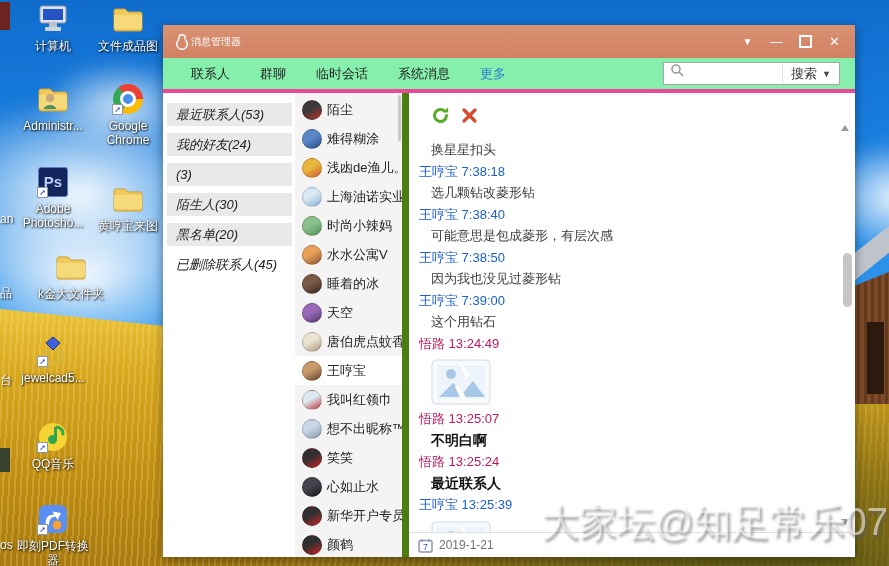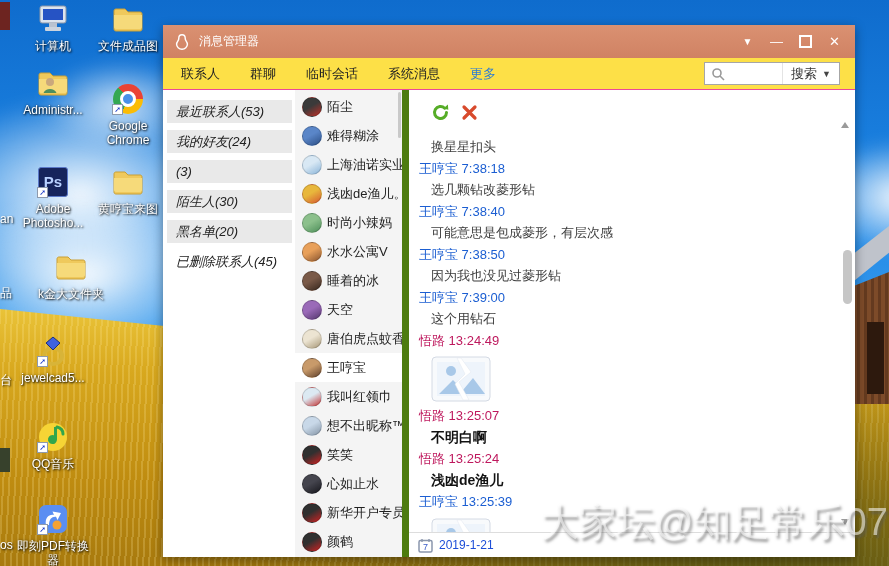--- a/index.html
+++ b/index.html
@@ -48,33 +48,33 @@
   .partial-label{position:absolute;left:0;font-size:12px;color:#fff;
     text-shadow:1px 1px 2px rgba(0,0,0,.9);}
   .stub{position:absolute;left:0;width:10px;}
 
   
   .window{position:absolute;left:163px;top:25px;width:692px;height:532px;background:#fff;
     box-shadow:0 3px 10px rgba(0,0,0,.4);display:flex;flex-direction:column;}
   .titlebar{height:33px;flex:0 0 33px;background:linear-gradient(180deg,#da9172,#d08263);
     display:flex;align-items:center;position:relative;}
   .app-icon{margin-left:10px;width:18px;height:18px;}
-  .win-title{color:#fff;font-size:12px;margin-left:8px;}
+  .win-title{color:#fff;font-size:10px;}
   .controls{position:absolute;right:6px;top:0;height:33px;display:flex;align-items:center;}
   .ctrl{width:29px;height:33px;color:#fff;display:flex;align-items:center;justify-content:center;
     font-size:13px;cursor:default;}
   .ctrl.drop{font-size:10px;}
   .ctrl.maxi span{display:block;width:9px;height:9px;border:2px solid #fff;}
 
-  .tabbar{height:31px;flex:0 0 31px;background:#fde047;border-bottom:1px solid #ec4899;
-    display:flex;align-items:center;padding-left:18px;gap:30px;position:relative;}
+  .tabbar{height:31px;flex:0 0 31px;background:#86efac;border-bottom:4px solid #ec4899;
+    display:flex;align-items:center;padding-left:28px;gap:30px;position:relative;}
   .tab{font-size:13px;color:#222;}
   .tab.accent{color:#2b7bd4;}
-  .searchbox{position:absolute;right:15px;top:4px;width:136px;height:23px;background:#fff;
-    border:1px solid #a6a6a6;display:flex;align-items:center;box-sizing:border-box;}
+  .searchbox{position:absolute;right:15px;top:4px;width:177px;height:23px;background:#fff;
+    border:1px solid #a6a6a6;display:flex;align-items:flex-start;box-sizing:border-box;}
   .searchbox .mag{margin:0 4px 0 6px;display:flex;}
   .search-input{flex:1;min-width:0;border:none;outline:none;font-size:12px;height:100%;
     font-family:inherit;background:transparent;}
   .search-btn{display:flex;align-items:center;gap:5px;padding:0 8px;font-size:13px;color:#333;
     height:100%;border-left:1px solid #e4e4e4;white-space:nowrap;}
   .search-btn .caret{font-size:9px;color:#444;}
 
   .content{flex:1;display:flex;min-height:0;}
   .sidebar{width:132px;flex:0 0 132px;background:#fff;padding-top:10px;box-sizing:border-box;font-style:italic;}
   .side-item{height:23px;line-height:23px;margin:0 3px 7px 4px;padding-left:9px;font-size:13px;
@@ -98,21 +98,21 @@
   .msg-list{flex:1;overflow:hidden;padding:10px 26px 0 10px;}
   .m-text{font-size:13px;color:#3c3c3c;line-height:21.5px;padding-left:12px;white-space:nowrap;}
   .m-text.bold{font-weight:bold;font-size:14px;color:#121212;}
   .m-meta{font-size:13px;line-height:21.5px;white-space:nowrap;}
   .m-meta.blue{color:#1b5ed2;}
   .m-meta.green{color:#be185d;}
   .m-img{margin:5px 0 3px 12px;width:60px;height:46px;}
   .m-img.partial{height:18px;overflow:hidden;}
   .datebar{flex:0 0 24px;border-top:1px solid #ddd;background:#fff;display:flex;
     align-items:center;padding-left:9px;gap:6px;}
-  .date-text{font-size:12px;color:#1d4ed8;}
+  .date-text{font-size:12px;color:#737373;}
   .tri-up{position:absolute;right:6px;top:32px;width:0;height:0;border-left:4px solid transparent;
     border-right:4px solid transparent;border-bottom:6px solid #9a9a9a;}
   .tri-down{position:absolute;right:6px;bottom:32px;width:0;height:0;border-left:4px solid transparent;
     border-right:4px solid transparent;border-top:6px solid #9a9a9a;}
   .scroll-thumb{position:absolute;right:3px;top:160px;width:9px;height:54px;background:#c6c6c6;
     border-radius:5px;}
 
   .watermark{position:absolute;left:541px;top:497px;font-size:38px;color:rgba(255,255,255,.55);
     text-shadow:2px 3px 3px rgba(85,85,85,.6);white-space:nowrap;z-index:60;pointer-events:none;}
 </style>
@@ -142,21 +142,21 @@
         </svg></span>
       <span class="dlabel">计算机</span>
     </div>
     <div class="dicon" style="left: 88px; top: 2px;">
       <span class="glyph"><svg viewBox="0 0 34 34" width="34" height="34">
           <path d="M3 9c0-1.2.8-2 2-2h9l3 3h12c1.2 0 2 .8 2 2v15c0 1.2-.8 2-2 2H5c-1.2 0-2-.8-2-2Z" fill="#efc95c" stroke="#c99f35"></path>
           <path d="M3 13h28v12c0 1.2-.8 2-2 2H5c-1.2 0-2-.8-2-2Z" fill="#f6da7a"></path>
         </svg></span>
       <span class="dlabel">文件成品图</span>
     </div>
-    <div class="dicon" style="left: 13px; top: 66px;">
+    <div class="dicon" style="left: 13px; top: 82px;">
       <span class="glyph"><svg viewBox="0 0 34 34" width="34" height="34">
           <path d="M3 9c0-1.2.8-2 2-2h9l3 3h12c1.2 0 2 .8 2 2v15c0 1.2-.8 2-2 2H5c-1.2 0-2-.8-2-2Z" fill="#efc95c" stroke="#c99f35"></path>
           <path d="M3 13h28v12c0 1.2-.8 2-2 2H5c-1.2 0-2-.8-2-2Z" fill="#f6da7a"></path>
           <circle cx="14" cy="16" r="4" fill="#caa87c"></circle>
           <path d="M7.5 27c1.8-5.5 11.2-5.5 13 0Z" fill="#4e8f5e"></path>
         </svg></span>
       <span class="dlabel">Administr...</span>
     </div>
     <div class="dicon" style="left: 88px; top: 82px;">
       <span class="glyph">
@@ -165,21 +165,21 @@
       </span>
       <span class="dlabel">Google Chrome</span>
     </div>
     <div class="dicon" style="left: 13px; top: 165px;">
       <span class="glyph">
         <span class="ps-glyph">Ps</span>
         <span class="shortcut">➚</span>
       </span>
       <span class="dlabel">Adobe Photosho...</span>
     </div>
-    <div class="dicon" style="left: 88px; top: 165px;">
+    <div class="dicon" style="left: 88px; top: 182px;">
       <span class="glyph"><svg viewBox="0 0 34 34" width="34" height="34">
           <path d="M3 9c0-1.2.8-2 2-2h9l3 3h12c1.2 0 2 .8 2 2v15c0 1.2-.8 2-2 2H5c-1.2 0-2-.8-2-2Z" fill="#efc95c" stroke="#c99f35"></path>
           <path d="M3 13h28v12c0 1.2-.8 2-2 2H5c-1.2 0-2-.8-2-2Z" fill="#f6da7a"></path>
         </svg></span>
       <span class="dlabel">黄哼宝来图</span>
     </div>
     <div class="dicon" style="left: 31px; top: 250px;">
       <span class="glyph"><svg viewBox="0 0 34 34" width="34" height="34">
           <path d="M3 9c0-1.2.8-2 2-2h9l3 3h12c1.2 0 2 .8 2 2v15c0 1.2-.8 2-2 2H5c-1.2 0-2-.8-2-2Z" fill="#efc95c" stroke="#c99f35"></path>
           <path d="M3 13h28v12c0 1.2-.8 2-2 2H5c-1.2 0-2-.8-2-2Z" fill="#f6da7a"></path>
@@ -271,26 +271,26 @@
       <div class="mini-thumb"></div>
     <div class="contact">
           <span class="avatar" style="background: linear-gradient(150deg, rgb(58, 58, 58) 45%, rgb(192, 48, 40));"></span>
           <span>陌尘</span>
         </div>
         <div class="contact">
           <span class="avatar" style="background: linear-gradient(150deg, rgb(90, 134, 200) 45%, rgb(44, 79, 134));"></span>
           <span>难得糊涂</span>
         </div>
         <div class="contact">
+          <span class="avatar" style="background: linear-gradient(150deg, rgb(232, 183, 60) 45%, rgb(214, 90, 49));"></span>
+          <span>浅凼de渔儿。</span>
+        </div>
+        <div class="contact">
           <span class="avatar" style="background: linear-gradient(150deg, rgb(216, 232, 244) 45%, rgb(138, 180, 216));"></span>
           <span>上海油诺实业</span>
-        </div>
-        <div class="contact">
-          <span class="avatar" style="background: linear-gradient(150deg, rgb(232, 183, 60) 45%, rgb(214, 90, 49));"></span>
-          <span>浅凼de渔儿。</span>
         </div>
         <div class="contact">
           <span class="avatar" style="background: linear-gradient(150deg, rgb(140, 192, 140) 45%, rgb(78, 143, 90));"></span>
           <span>时尚小辣妈</span>
         </div>
         <div class="contact">
           <span class="avatar" style="background: linear-gradient(150deg, rgb(232, 160, 90) 45%, rgb(138, 85, 48));"></span>
           <span>水水公寓V</span>
         </div>
         <div class="contact">
@@ -362,21 +362,21 @@
           <div class="m-img"><svg width="60" height="46" viewBox="0 0 60 46">
               <rect x="1" y="1" width="58" height="44" rx="4" fill="#f8fafc" stroke="#d4dae4"></rect>
               <rect x="6" y="6" width="48" height="34" fill="#eef4fb"></rect>
               <circle cx="20" cy="15" r="5" fill="#a8c8e8"></circle>
               <path d="M8 38 L22 24 L32 34 L42 22 L54 38 Z" fill="#a8c8e8"></path>
               <path d="M30 2 L40 16 L28 26 L38 44 L32 44 L24 28 L34 18 L26 2 Z" fill="#fff" stroke="#e0e6ee" stroke-width="0.5"></path>
             </svg></div>
           <div class="m-meta green">悟路 13:25:07</div>
           <div class="m-text bold">不明白啊</div>
           <div class="m-meta green">悟路 13:25:24</div>
-          <div class="m-text bold">浅凼de渔儿</div>
+          <div class="m-text bold">最近联系人</div>
           <div class="m-meta blue">王哼宝 13:25:39</div>
           <div class="m-img partial"><svg width="60" height="46" viewBox="0 0 60 46">
               <rect x="1" y="1" width="58" height="44" rx="4" fill="#f8fafc" stroke="#d4dae4"></rect>
               <rect x="6" y="6" width="48" height="34" fill="#eef4fb"></rect>
               <circle cx="20" cy="15" r="5" fill="#a8c8e8"></circle>
               <path d="M8 38 L22 24 L32 34 L42 22 L54 38 Z" fill="#a8c8e8"></path>
               <path d="M30 2 L40 16 L28 26 L38 44 L32 44 L24 28 L34 18 L26 2 Z" fill="#fff" stroke="#e0e6ee" stroke-width="0.5"></path>
             </svg></div>
         </div>
       <div class="datebar">

